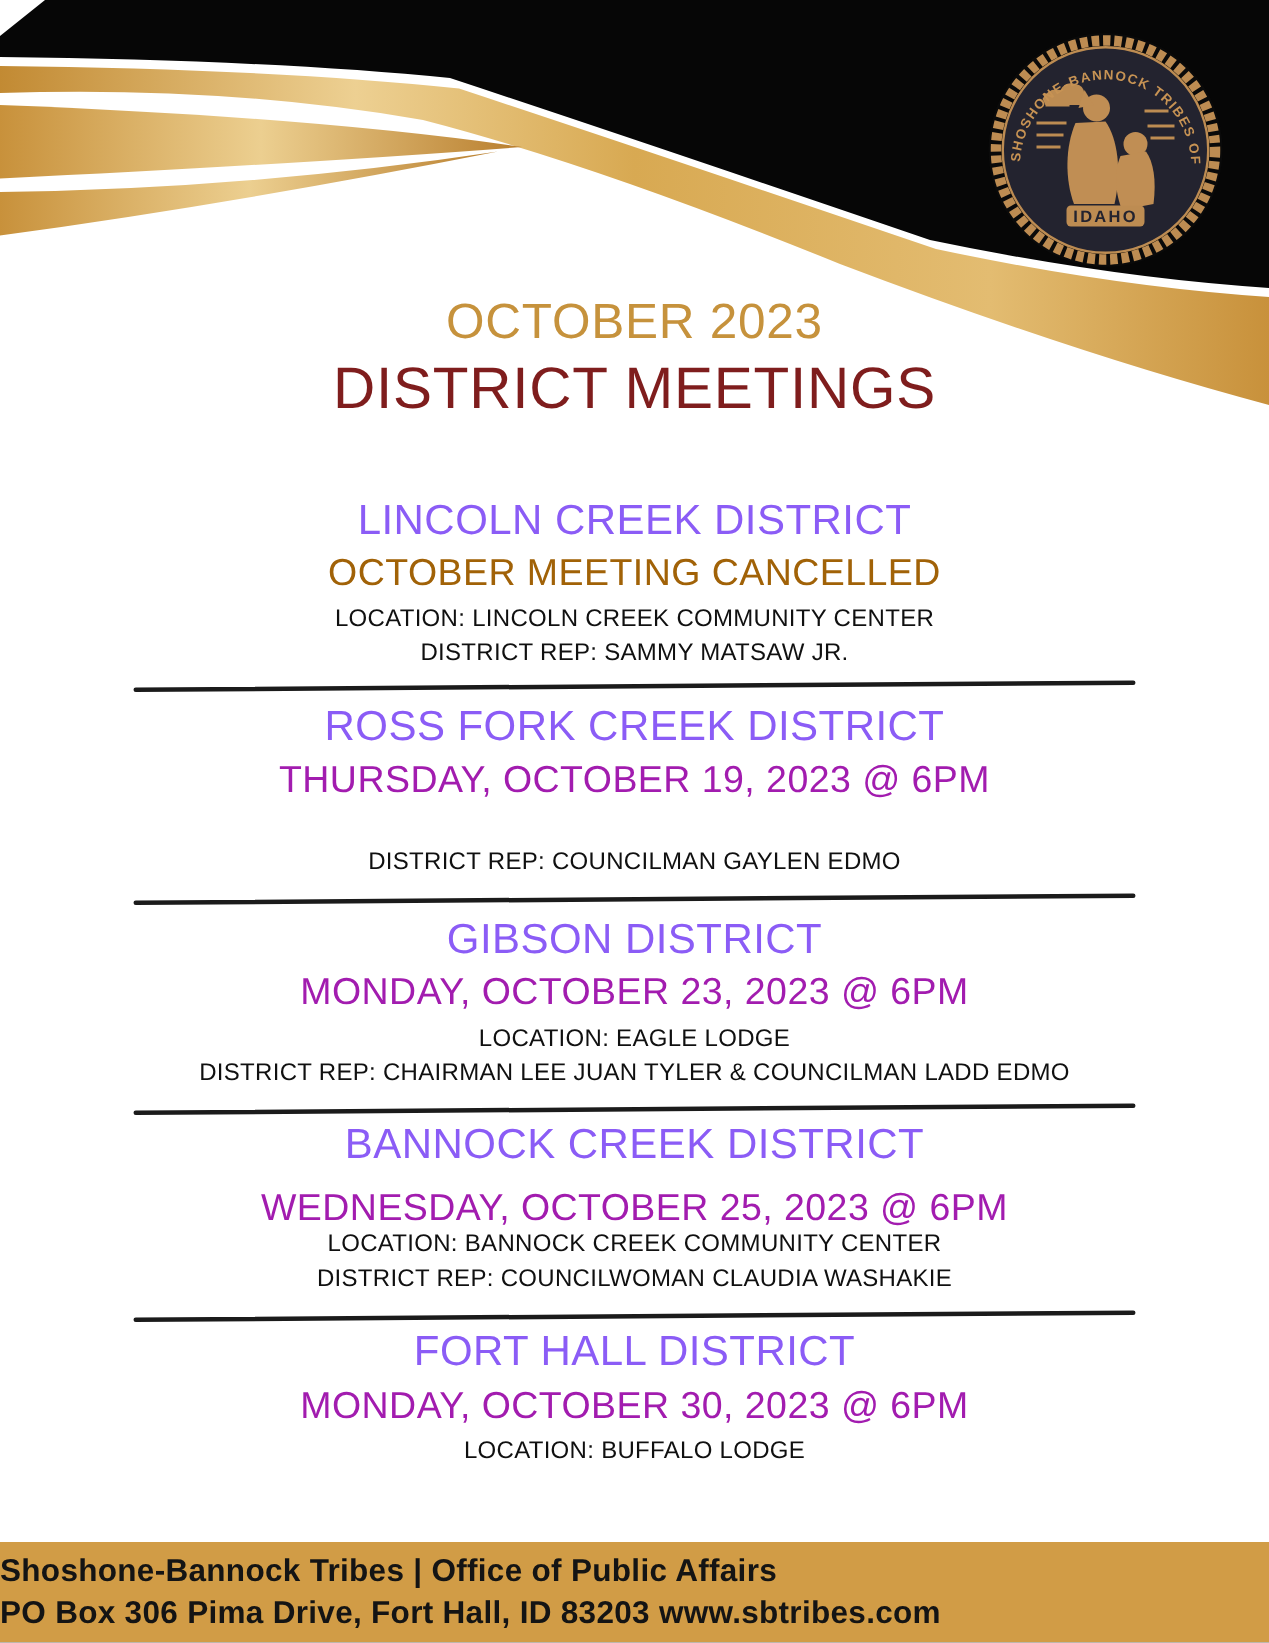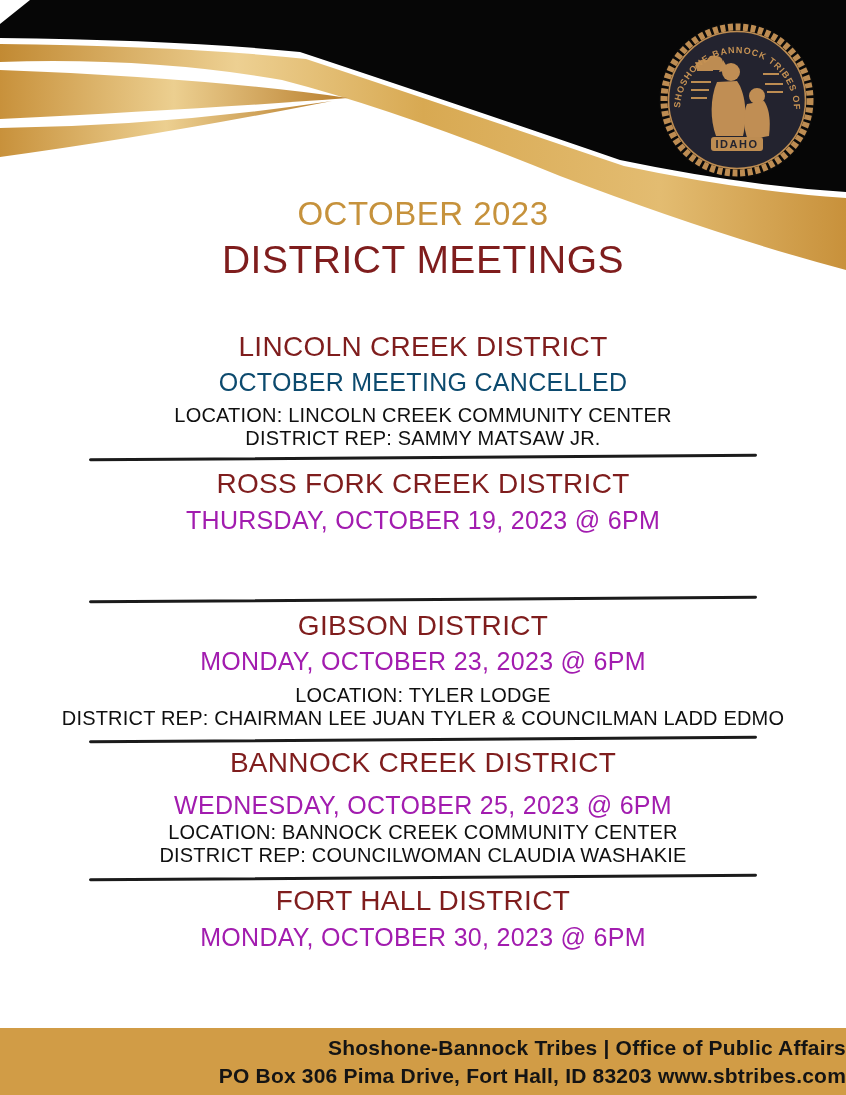--- a/index.html
+++ b/index.html
@@ -13,33 +13,33 @@
   }
   .header-svg{position:absolute;top:0;left:0;display:block;}
   .centered{
     position:absolute;left:0;width:100%;
     text-align:center;
     font-weight:400;
     white-space:nowrap;
   }
   .month-title{top:195px;font-size:33px;letter-spacing:.5px;color:#c6923c;}
   .page-title{top:238px;font-size:39px;letter-spacing:.5px;color:#7f1d1d;}
-  .district-name{font-size:28px;color:#7f1d1d;letter-spacing:.3px;}
+  .district-name{font-size:28px;color:#8b5cf6;letter-spacing:.3px;}
   .schedule{font-size:25px;letter-spacing:.3px;color:#a21caf;}
-  .schedule.cancelled{color:#0c4a6e;}
-  .detail{font-size:20px;color:#101010;letter-spacing:.2px;}
+  .schedule.cancelled{color:#a16207;}
+  .detail{font-size:16px;color:#101010;letter-spacing:.2px;}
   .divider{
     position:absolute;left:89px;width:668px;height:3px;
     background:#1b1b1b;border-radius:2px;
     transform:rotate(-0.4deg);
   }
   .footer{
     position:absolute;left:0;bottom:0;width:100%;height:67px;
     background:#d19c46;
-    display:flex;flex-direction:column;justify-content:center;align-items:flex-end;
+    display:flex;flex-direction:column;justify-content:center;align-items:flex-start;
     gap:4px;
   }
   .footer div{
     font-weight:700;font-size:21px;color:#141414;letter-spacing:.2px;white-space:nowrap;
   }
 </style>
 </head>
 <body>
 
 <div class="page">
@@ -112,35 +112,37 @@
   <div class="centered page-title">DISTRICT MEETINGS</div>
 
   <div class="centered district-name" style="top:331px">LINCOLN CREEK DISTRICT</div>
   <div class="centered schedule cancelled" style="top:368px">OCTOBER MEETING CANCELLED</div>
   <div class="centered detail" style="top:404px">LOCATION: LINCOLN CREEK COMMUNITY CENTER</div>
   <div class="centered detail" style="top:427px">DISTRICT REP: SAMMY MATSAW JR.</div>
   <div class="divider" style="top:456px"></div>
 
   <div class="centered district-name" style="top:468px">ROSS FORK CREEK DISTRICT</div>
   <div class="centered schedule" style="top:506px">THURSDAY, OCTOBER 19, 2023 @ 6PM</div>
+  <div class="centered detail" style="top:566px">DISTRICT REP: COUNCILMAN GAYLEN EDMO</div>
   <div class="divider" style="top:598px"></div>
 
   <div class="centered district-name" style="top:610px">GIBSON DISTRICT</div>
   <div class="centered schedule" style="top:647px">MONDAY, OCTOBER 23, 2023 @ 6PM</div>
-  <div class="centered detail" style="top:684px">LOCATION: TYLER LODGE</div>
+  <div class="centered detail" style="top:684px">LOCATION: EAGLE LODGE</div>
   <div class="centered detail" style="top:707px">DISTRICT REP: CHAIRMAN LEE JUAN TYLER &amp; COUNCILMAN LADD EDMO</div>
   <div class="divider" style="top:738px"></div>
 
   <div class="centered district-name" style="top:747px">BANNOCK CREEK DISTRICT</div>
   <div class="centered schedule" style="top:791px">WEDNESDAY, OCTOBER 25, 2023 @ 6PM</div>
   <div class="centered detail" style="top:821px">LOCATION: BANNOCK CREEK COMMUNITY CENTER</div>
   <div class="centered detail" style="top:844px">DISTRICT REP: COUNCILWOMAN CLAUDIA WASHAKIE</div>
   <div class="divider" style="top:876px"></div>
 
   <div class="centered district-name" style="top:885px">FORT HALL DISTRICT</div>
   <div class="centered schedule" style="top:923px">MONDAY, OCTOBER 30, 2023 @ 6PM</div>
+  <div class="centered detail" style="top:959px">LOCATION: BUFFALO LODGE</div>
 
   <div class="footer">
     <div>Shoshone-Bannock Tribes | Office of Public Affairs</div>
     <div>PO Box 306 Pima Drive, Fort Hall, ID 83203 www.sbtribes.com</div>
   </div>
 
 </div>
 
 </body></html>

